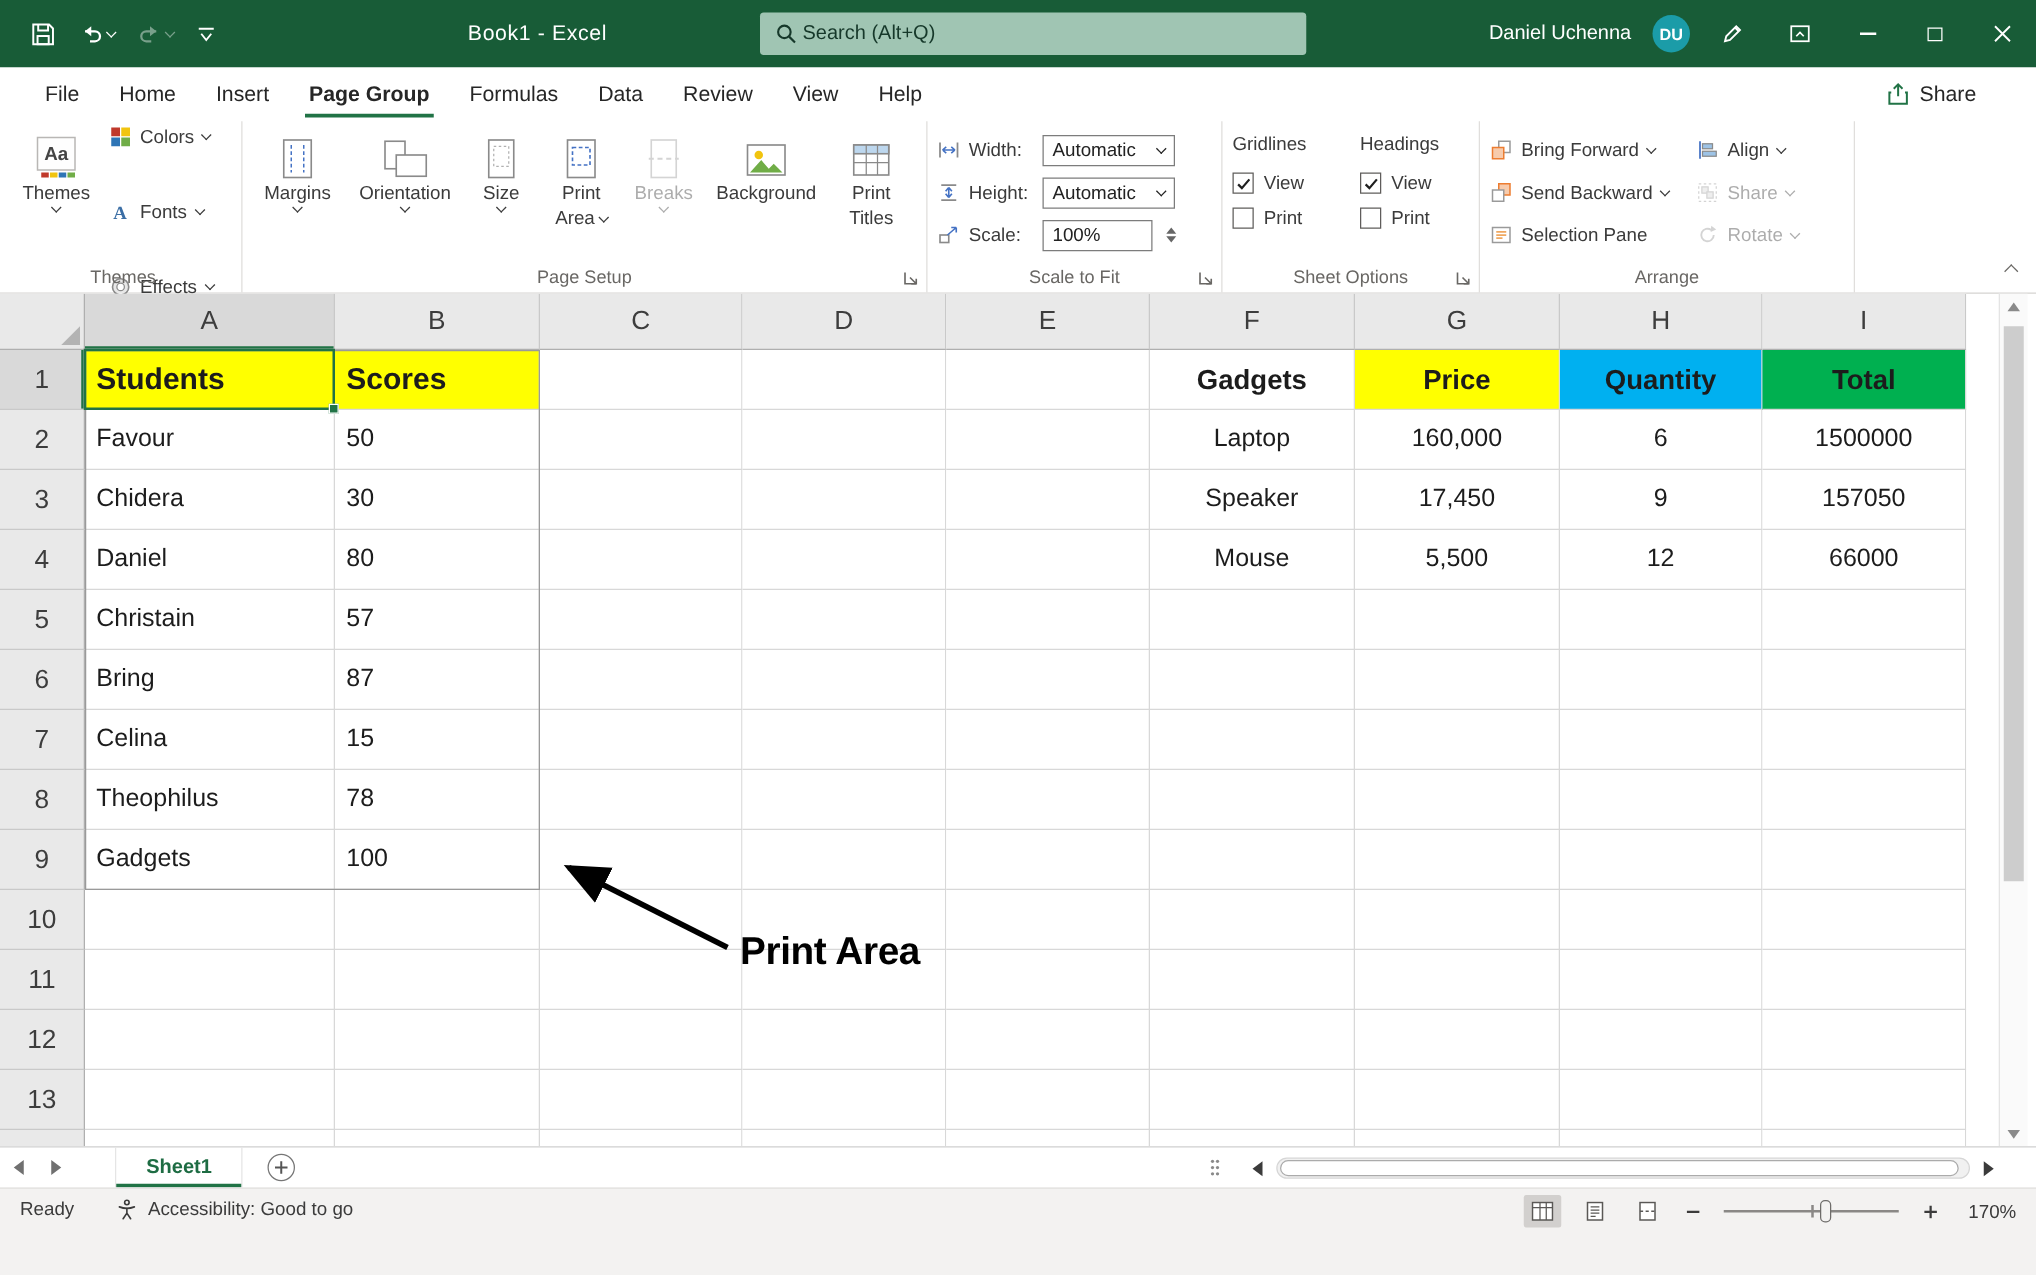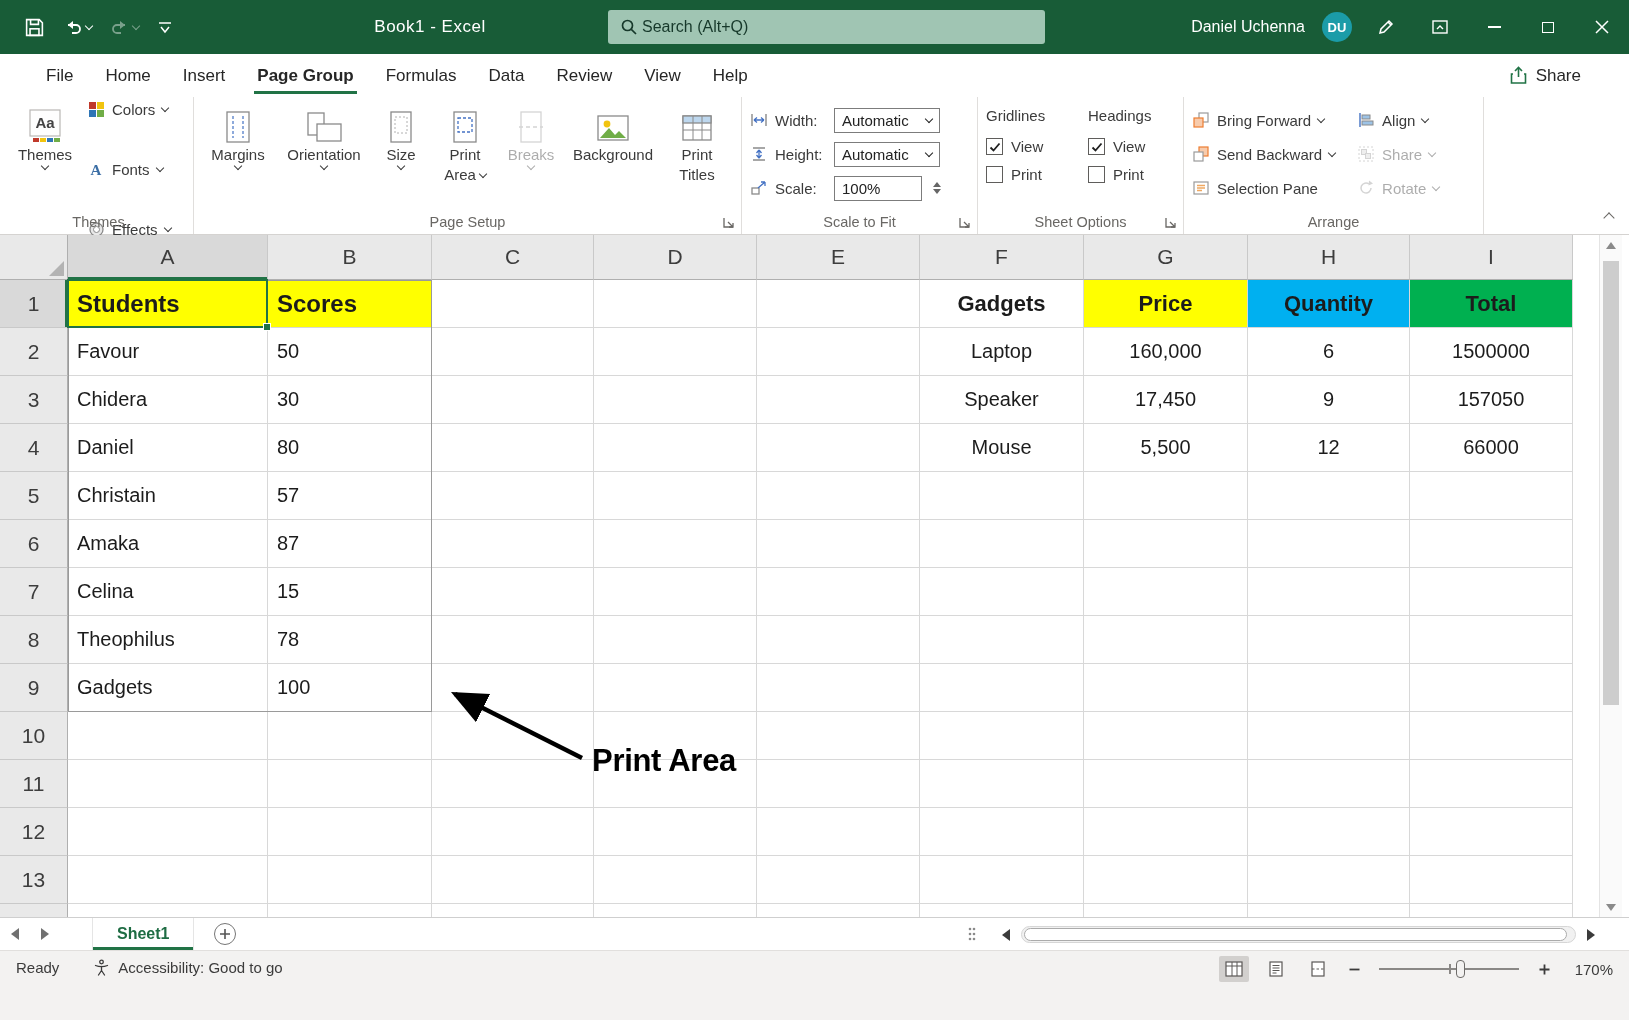--- a/index.html
+++ b/index.html
@@ -34,21 +34,21 @@
   .tb-right { position:absolute; right:0; top:0; height:54px; display:flex; align-items:center; }
   .tb-right .ctl { width:54px; height:54px; display:flex; align-items:center; justify-content:center; }
   .username { font-size:16px; margin-right:10px; white-space:nowrap; }
   .avatar { width:30px; height:30px; border-radius:50%; color:#fff; font-size:13px; font-weight:bold;
     display:flex; align-items:center; justify-content:center; }
   .win-min { width:13px; height:2px; background:#fff; }
   .win-max { width:12px; height:11px; border:1.6px solid #fff; }
 
   
   .menubar { position:absolute; top:54px; left:0; right:0; height:43px; background:#fff;
-    display:flex; align-items:stretch; padding-left:30px; }
+    display:flex; align-items:stretch; padding-left:20px; }
   #menu-tabs { display:flex; align-items:stretch; }
   .menu-tab { padding:0 16px; display:flex; align-items:center; font-size:17px; color:#262626; position:relative; cursor:default; }
   .menu-tab.active { font-weight:bold; }
   .menu-tab.active::after { content:""; position:absolute; left:13px; right:13px; bottom:3px; height:3px; background:#217346; }
   .share-btn { margin-left:auto; margin-right:48px; display:flex; align-items:center; gap:8px; font-size:17px; color:#262626; }
 
   
   .ribbon { position:absolute; top:97px; left:0; right:0; height:138px; background:#fff;
     border-bottom:1px solid #D5D3D1; display:flex; padding-left:4px; }
   .rgroup { position:relative; border-right:1px solid #E0DEDC; padding:4px 8px 22px 8px; display:flex; }
@@ -629,21 +629,21 @@
       <div class="cell">Christain</div>
       <div class="cell">57</div>
       <div class="cell"></div>
       <div class="cell"></div>
       <div class="cell"></div>
       <div class="cell"></div>
       <div class="cell"></div>
       <div class="cell"></div>
       <div class="cell"></div>
       <div class="hdr rowhdr">6</div>
-      <div class="cell">Amaka</div>
+      <div class="cell">Bring</div>
       <div class="cell">87</div>
       <div class="cell"></div>
       <div class="cell"></div>
       <div class="cell"></div>
       <div class="cell"></div>
       <div class="cell"></div>
       <div class="cell"></div>
       <div class="cell"></div>
       <div class="hdr rowhdr">7</div>
       <div class="cell">Celina</div>

